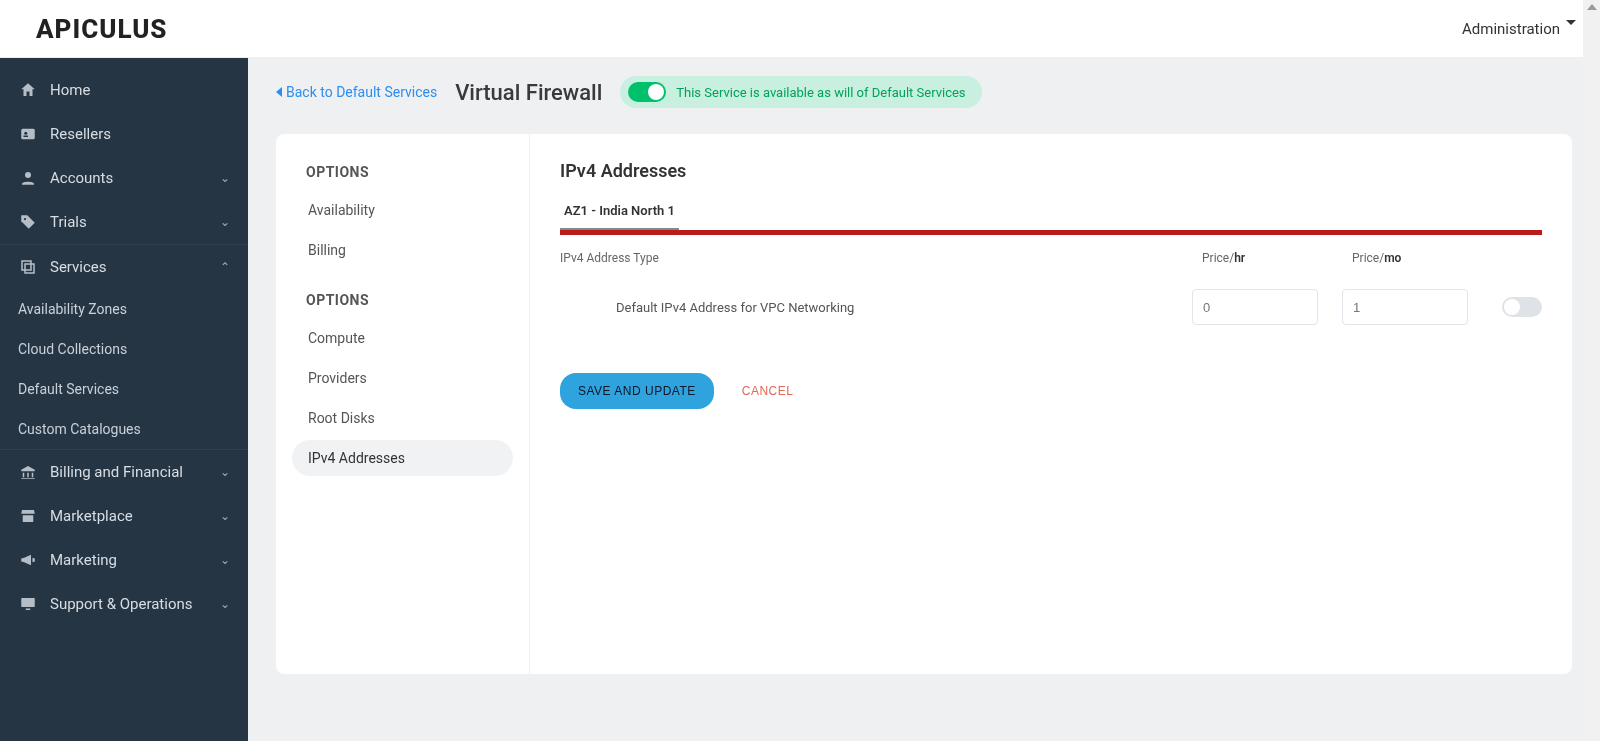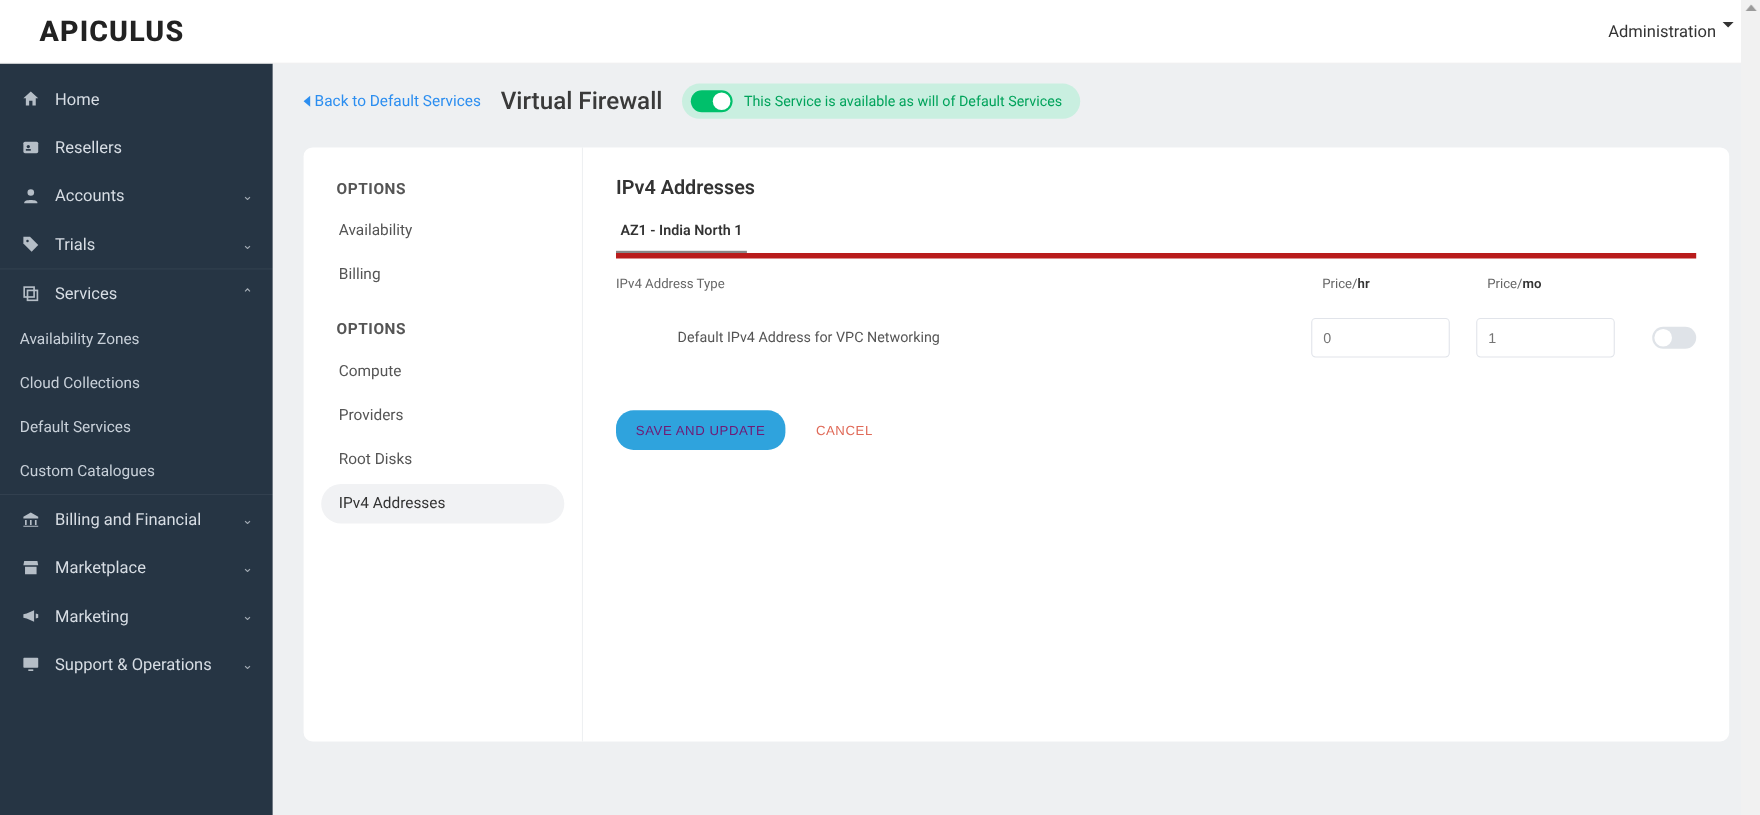--- a/index.html
+++ b/index.html
@@ -38,21 +38,21 @@
   .price-head { display: flex; font-size: 12px; color: #666; padding: 6px 0 10px; }
   .price-head .label-col { flex: 1; }
   .price-head .col { width: 150px; padding-left: 10px; }
   .price-row { display: flex; align-items: center; padding: 14px 0 18px; margin-left: 48px; }
   .price-row .label-col { flex: 1; font-size: 13px; color: #555; padding-left: 8px; }
   .price-row .col { width: 150px; }
   .price-input { width: 126px; height: 36px; border: 1px solid #e1e4ea; border-radius: 4px; padding: 0 10px; font-size: 13px; color: #888; }
   .row-toggle { width: 40px; height: 20px; background: #dfe3e8; border-radius: 999px; position: relative; margin-left: 10px; cursor: pointer; }
   .row-toggle::after { content: ""; position: absolute; top: 2px; left: 2px; width: 16px; height: 16px; background: #fff; border-radius: 50%; }
   .actions { margin-top: 30px; display: flex; align-items: center; gap: 28px; }
-  .btn-primary { background: #2fa3dd; color: #701a75; border: none; padding: 11px 18px; font-size: 12px; letter-spacing: .5px; border-radius: 16px; cursor: pointer; }
+  .btn-primary { background: #2fa3dd; color: #0f172a; border: none; padding: 11px 18px; font-size: 12px; letter-spacing: .5px; border-radius: 16px; cursor: pointer; }
   .btn-cancel { color: #e06a58; font-size: 12px; letter-spacing: .5px; background: none; border: none; cursor: pointer; }
   .scrollbar-gutter { position: fixed; top: 0; right: 0; bottom: 0; width: 17px; background: #f1f1f1; }
   .scrollbar-gutter::before { content: ""; position: absolute; top: 0; left: 0; right: 0; height: 17px; display: flex; }
   .scroll-arrow-top { position: absolute; top: 4px; left: 4px; width: 0; height: 0; border-left: 5px solid transparent; border-right: 5px solid transparent; border-bottom: 6px solid #9a9a9a; }
   .unit-strong { font-weight: 600; color: #333; }
 </style>
 </head>
 <body>
 
 <div class="topbar">

